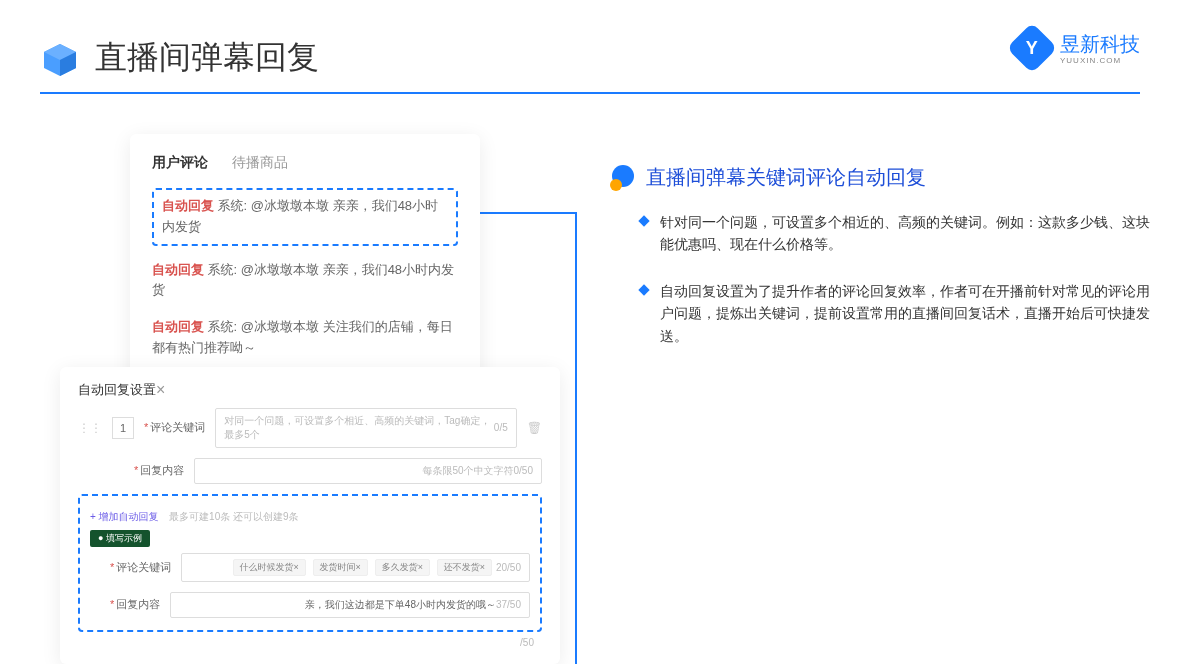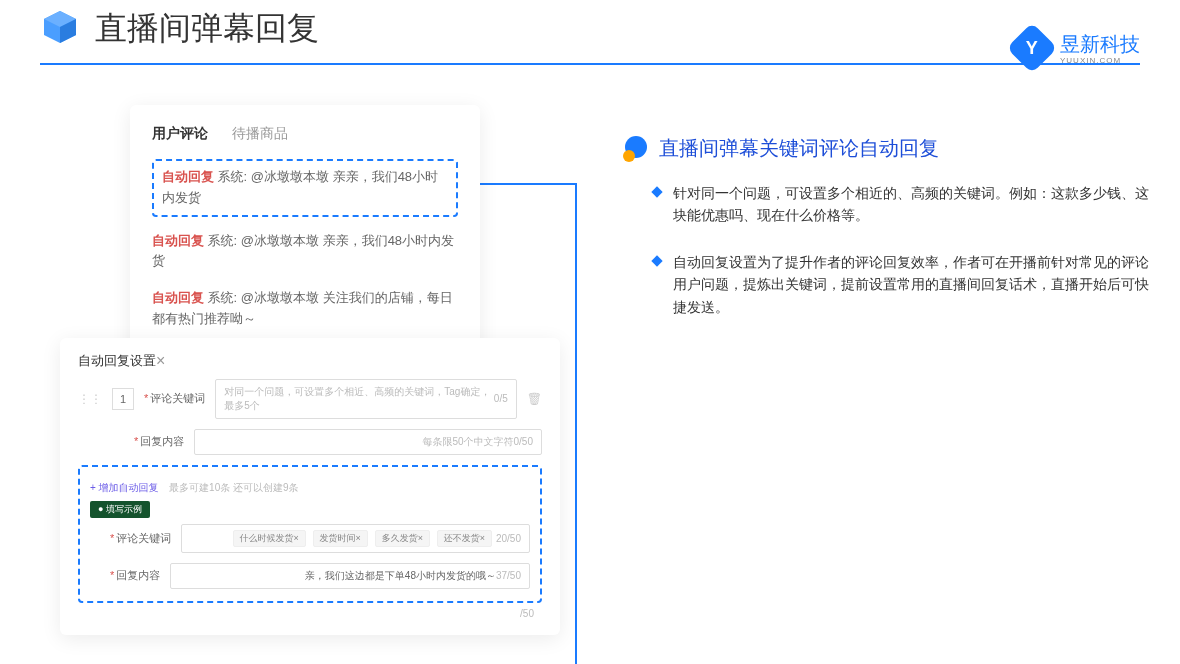--- a/index.html
+++ b/index.html
@@ -1,26 +1,26 @@
 <!DOCTYPE html>
 <html><head>
 <meta charset="utf-8">
 <style>
 *{margin:0;padding:0;box-sizing:border-box;font-family:"Microsoft YaHei","PingFang SC",sans-serif}
 body{width:1180px;height:664px;background:#fff;position:relative;overflow:hidden}
-.header{display:flex;align-items:flex-start;padding:7px 40px 0 40px}
+.header{display:flex;align-items:flex-end;padding:36px 40px 0 40px}
 .cube-icon{width:40px;height:40px;margin-right:15px;display:flex;align-items:center;justify-content:center}
 .page-title{font-size:32px;color:#333;font-weight:400}
 .brand{position:absolute;right:40px;top:30px;display:flex;align-items:center}
 .brand-icon{width:36px;height:36px;background:#1a7bff;border-radius:8px;transform:rotate(45deg);display:flex;align-items:center;justify-content:center;margin-right:10px}
 .brand-icon span{transform:rotate(-45deg);color:#fff;font-weight:bold;font-size:18px}
 .brand-text{color:#1a7bff;font-size:20px;font-weight:normal}
 .brand-sub{color:#888;font-size:8px;letter-spacing:1px;margin-top:-2px}
 .divider{height:2px;background:#1a7bff;margin:12px 40px 0 40px}
-.content{display:flex;padding:40px 30px 0 60px;gap:43px}
+.content{display:flex;padding:40px 30px 0 60px;gap:30px}
 .left-col{width:520px;position:relative}
 .right-col{flex:1;padding-top:30px}
 .card{background:#fff;border-radius:6px;box-shadow:0 4px 20px rgba(0,0,0,0.08);padding:20px 22px}
 .comments-card{width:350px;margin-left:70px;position:relative;z-index:1}
 .tabs{display:flex;gap:24px;margin-bottom:16px}
 .tab{font-size:14px;color:#999;cursor:pointer}
 .tab.active{color:#333;font-weight:bold}
 .comment-row{font-size:13px;color:#666;padding:8px 0;line-height:1.6}
 .auto-label{color:#d9534f;font-weight:700}
 .highlight-box{border:2px dashed #1a7bff;border-radius:4px;padding:6px 8px;margin-bottom:6px}

